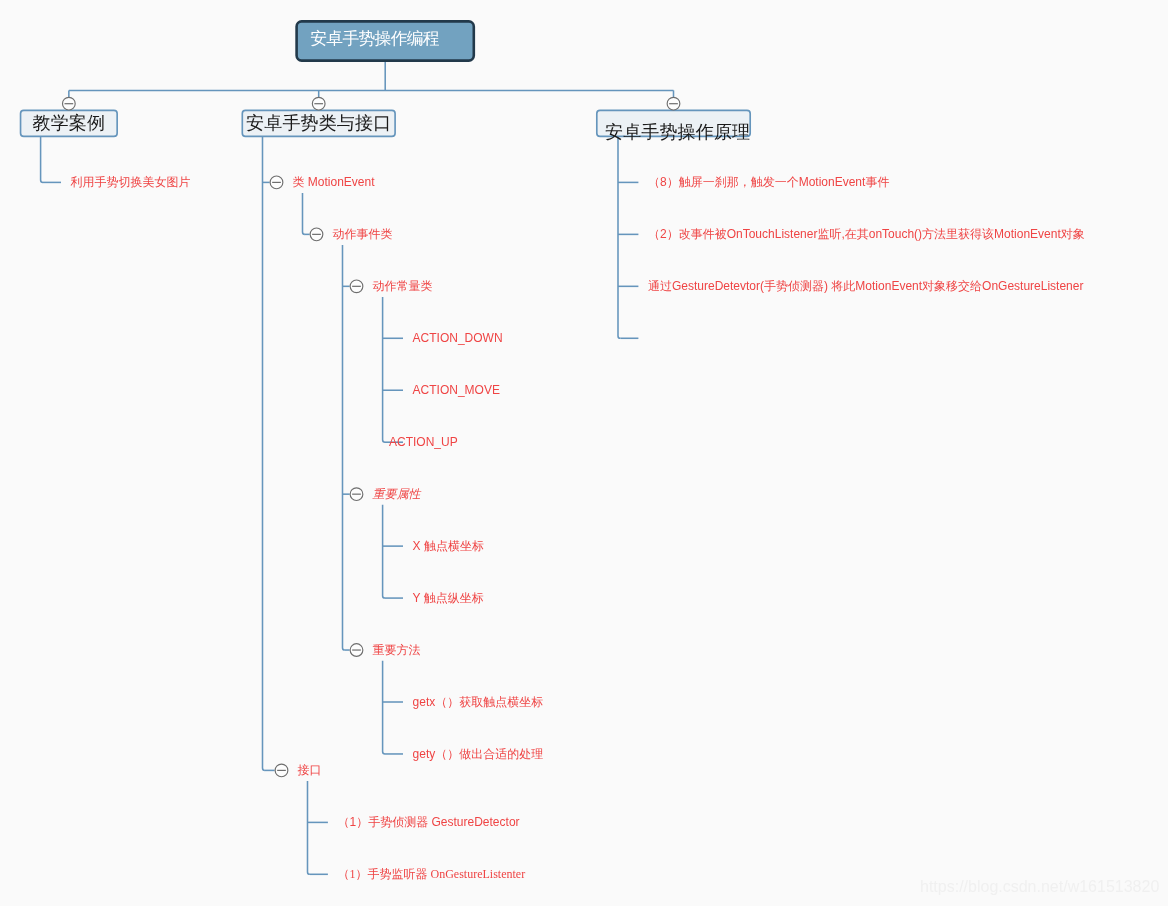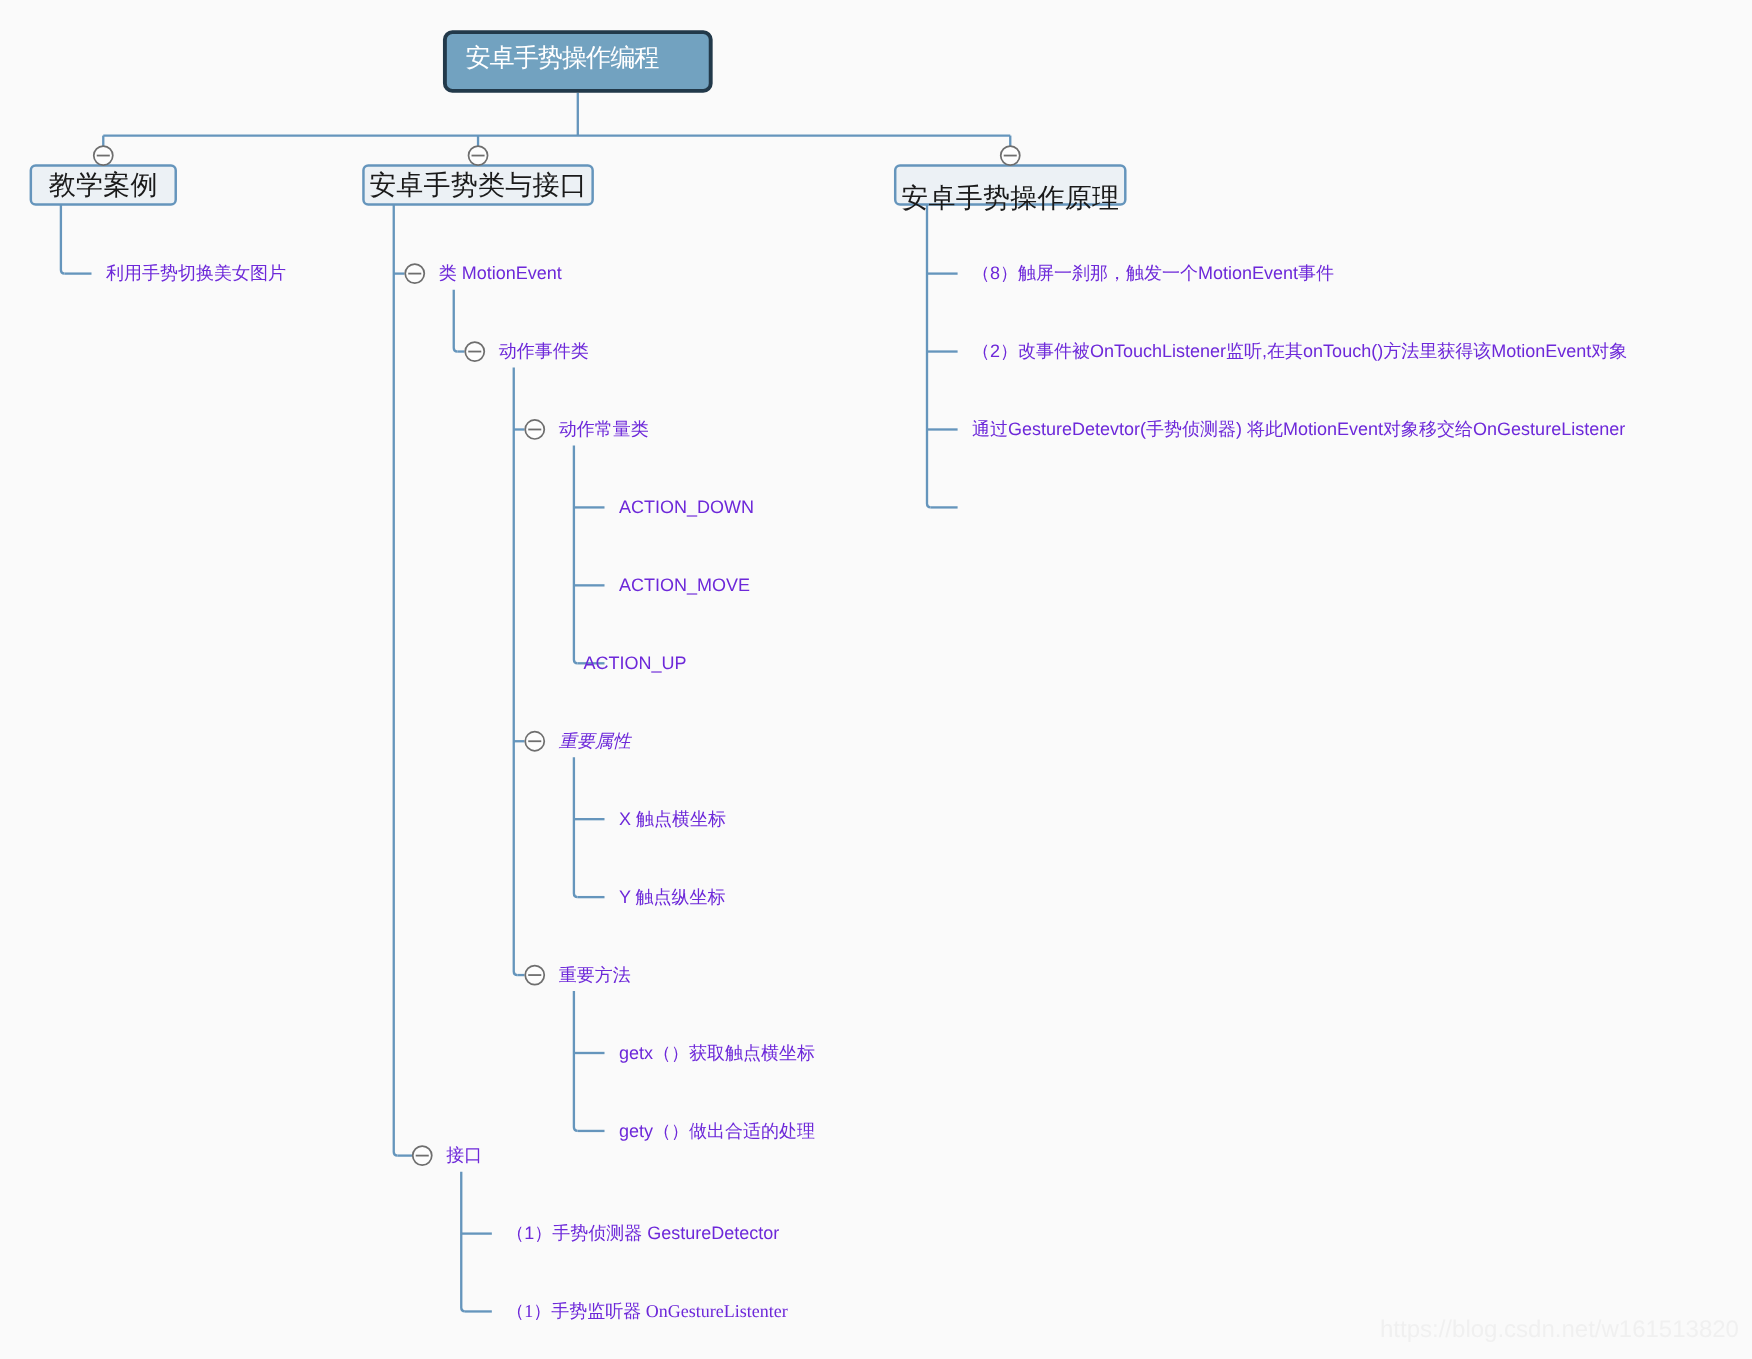--- a/index.html
+++ b/index.html
@@ -5,21 +5,21 @@
 <style>
   html,body{margin:0;padding:0;}
   body{width:1168px;height:906px;background:#fafafa;overflow:hidden;
        font-family:"Liberation Sans","DejaVu Sans",sans-serif;}
   #canvas{position:relative;width:1168px;height:906px;transform:translateZ(0);}
   svg#links{position:absolute;left:0;top:0;width:1168px;height:906px;}
   .lbl{position:absolute;display:flex;align-items:center;justify-content:center;
        white-space:nowrap;box-sizing:border-box;}
   .root-lbl{color:#ffffff;font-size:16.8px;letter-spacing:-0.7px;padding-bottom:4px;}
   .br-lbl{color:#1a1a1a;font-size:18px;letter-spacing:0.15px;}
-  .topic{position:absolute;white-space:nowrap;color:#6d28d9;font-size:12px;
+  .topic{position:absolute;white-space:nowrap;color:#ef4444;font-size:12px;
          line-height:1;transform:translateY(-50%);}
   .wm{position:absolute;white-space:nowrap;color:#f0f0f0;font-size:16px;
       transform:translateY(-50%);}
 </style>
 </head>
 <body>
 
 <div id="canvas">
 <svg id="links" viewBox="0 0 1168 906">
 <path d="M385.20 61.90 V90.40" fill="none" stroke="#6595bc" stroke-width="1.55"></path>
@@ -99,21 +99,21 @@
 </svg>
 <div class="lbl root-lbl" style="left:296.60px;top:21.40px;width:156px;height:39.20px;">
       <span>安卓手势操作编程</span>
     </div>
 <div class="lbl br-lbl" style="left:20.55px;top:110.30px;width:96.60px;height:26.10px;">
       <span>教学案例</span>
     </div>
 <div class="lbl br-lbl" style="left:242.30px;top:110.30px;width:152.80px;height:26.10px;">
       <span>安卓手势类与接口</span>
     </div>
-<div class="lbl br-lbl" style="left:596.80px;top:110.30px;width:153.40px;height:43px;">
+<div class="lbl br-lbl" style="left:596.80px;top:110.30px;width:153.40px;height:43px;justify-content:flex-end;">
       <span>安卓手势操作原理</span>
     </div>
 <div class="topic" style="left:70.60px;top:182.40px;">利用手势切换美女图片</div>
 <div class="topic" style="left:292.50px;top:182.40px;">类 MotionEvent</div>
 <div class="topic" style="left:332.50px;top:234.36px;">动作事件类</div>
 <div class="topic" style="left:372.50px;top:286.32px;">动作常量类</div>
 <div class="topic" style="left:412.60px;top:338.28px;">ACTION_DOWN</div>
 <div class="topic" style="left:412.60px;top:390.24px;">ACTION_MOVE</div>
 <div class="topic" style="left:389px;top:442.20px;">ACTION_UP</div>
 <div class="topic" style="left:372.50px;top:494.16px;font-style:italic;">重要属性</div>

